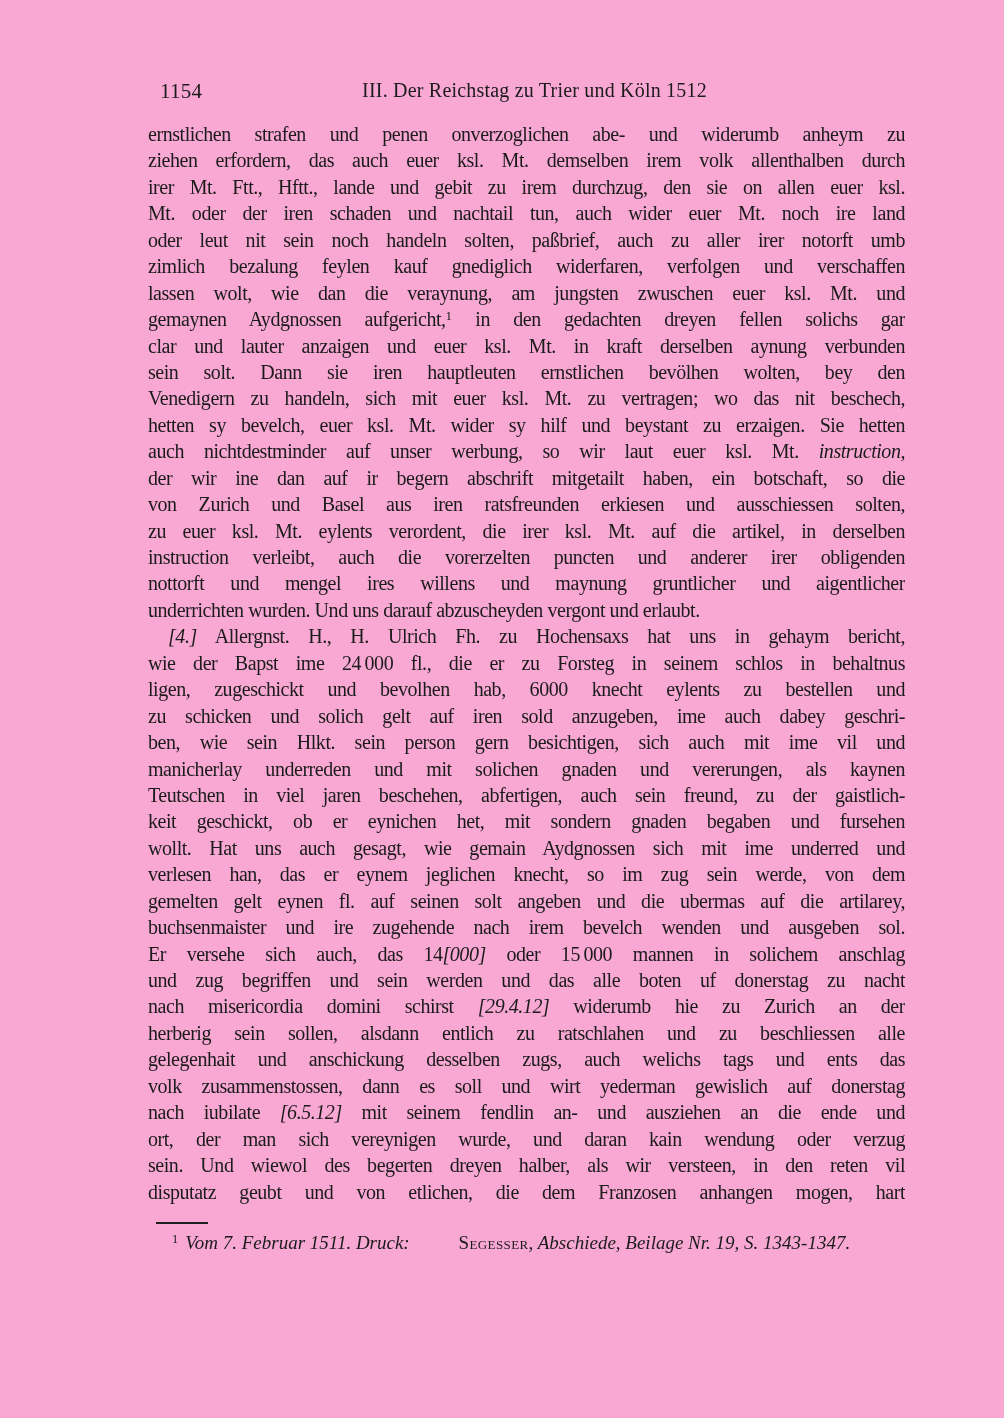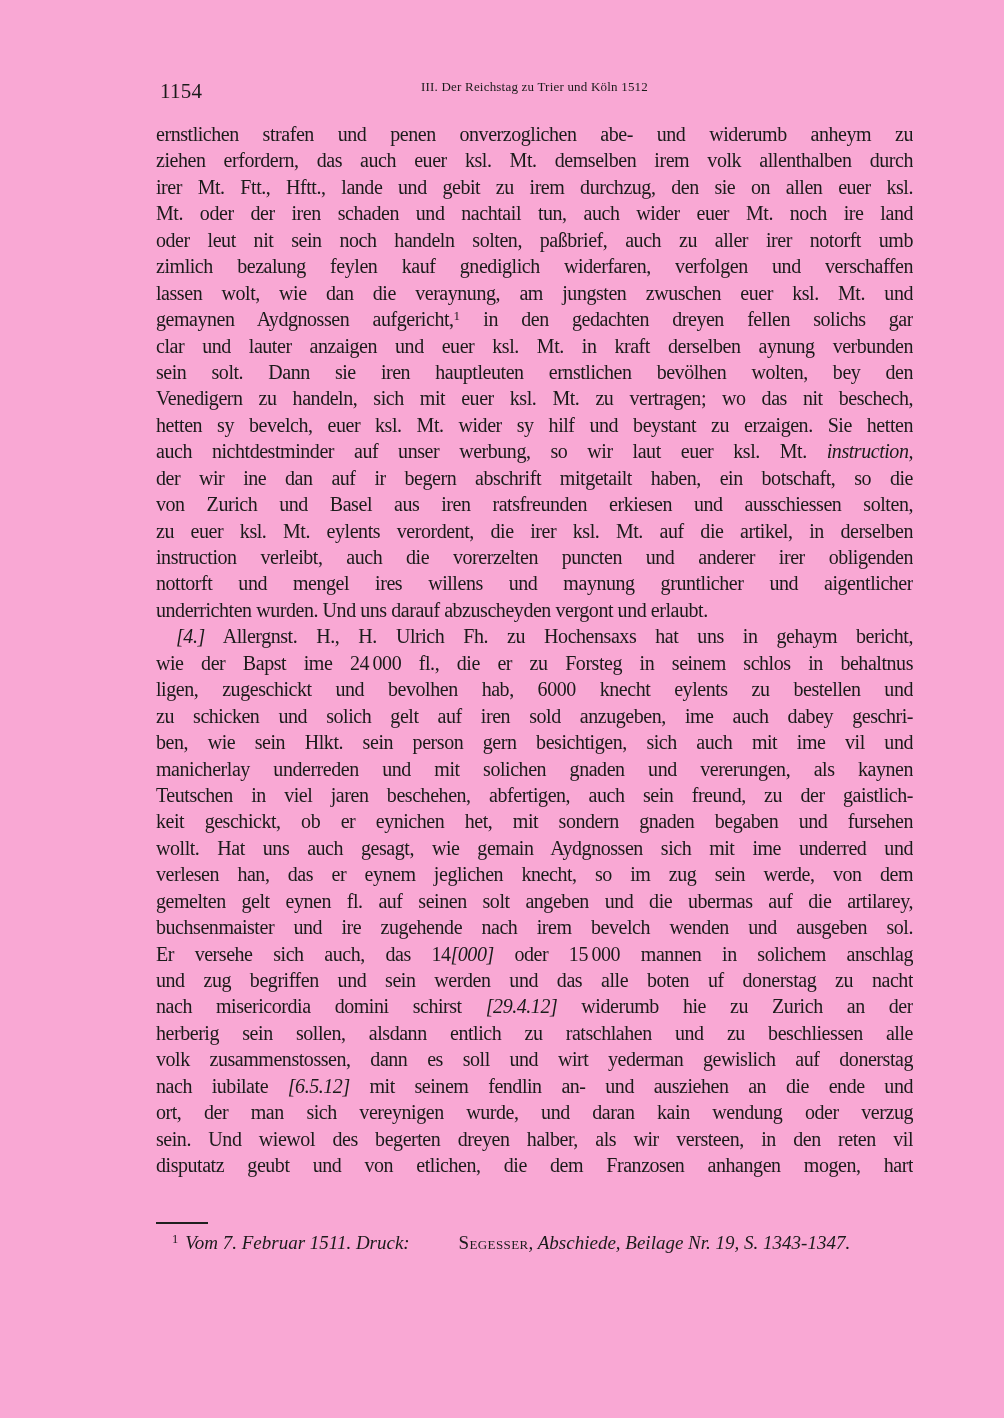--- a/index.html
+++ b/index.html
@@ -14,25 +14,25 @@
   }
   .head{
     position:absolute;left:156px;top:79px;width:757px;height:26px;
   }
   .pageno{
     position:absolute;left:4px;top:0;
     font-size:21px;letter-spacing:0.3px;
   }
   .rtitle{
     text-align:center;
-    font-size:13px;
+    font-size:20px;
     letter-spacing:0.2px;
   }
   .bodytext{
-    position:absolute;left:156px;top:121px;width:757px;
+    position:absolute;left:148px;top:121px;width:757px;
     font-size:20px;
     line-height:26.45px;
     letter-spacing:-0.45px;
   }
   .line{
     text-align:justify;
     text-align-last:justify;
     text-justify:inter-word;
     height:26.45px;
     overflow:hidden;
@@ -104,20 +104,21 @@
         <div class="line"><span>Teutschen in viel jaren beschehen, abfertigen, auch sein freund, zu der gaistlich-</span></div>
         <div class="line"><span>keit geschickt, ob er eynichen het, mit sondern gnaden begaben und fursehen</span></div>
         <div class="line"><span>wollt. Hat uns auch gesagt, wie gemain Aydgnossen sich mit ime underred und</span></div>
         <div class="line"><span>verlesen han, das er eynem jeglichen knecht, so im zug sein werde, von dem</span></div>
         <div class="line"><span>gemelten gelt eynen fl. auf seinen solt angeben und die ubermas auf die artilarey,</span></div>
         <div class="line"><span>buchsenmaister und ire zugehende nach irem bevelch wenden und ausgeben sol.</span></div>
         <div class="line"><span>Er versehe sich auch, das 14</span><span class="it">[000]</span><span> oder 15 000 mannen in solichem anschlag</span></div>
         <div class="line"><span>und zug begriffen und sein werden und das alle boten uf donerstag zu nacht</span></div>
         <div class="line"><span>nach misericordia domini schirst </span><span class="it">[29.4.12]</span><span> widerumb hie zu Zurich an der</span></div>
         <div class="line"><span>herberig sein sollen, alsdann entlich zu ratschlahen und zu beschliessen alle</span></div>
+        <div class="line"><span>gelegenhait und anschickung desselben zugs, auch welichs tags und ents das</span></div>
         <div class="line"><span>volk zusammenstossen, dann es soll und wirt yederman gewislich auf donerstag</span></div>
         <div class="line"><span>nach iubilate </span><span class="it">[6.5.12]</span><span> mit seinem fendlin an- und ausziehen an die ende und</span></div>
         <div class="line"><span>ort, der man sich vereynigen wurde, und daran kain wendung oder verzug</span></div>
         <div class="line"><span>sein. Und wiewol des begerten dreyen halber, als wir versteen, in den reten vil</span></div>
         <div class="line"><span>disputatz geubt und von etlichen, die dem Franzosen anhangen mogen, hart</span></div>
       </div>
     </div>
 
   <div class="footnote">
     <div class="fn-sep"></div>

